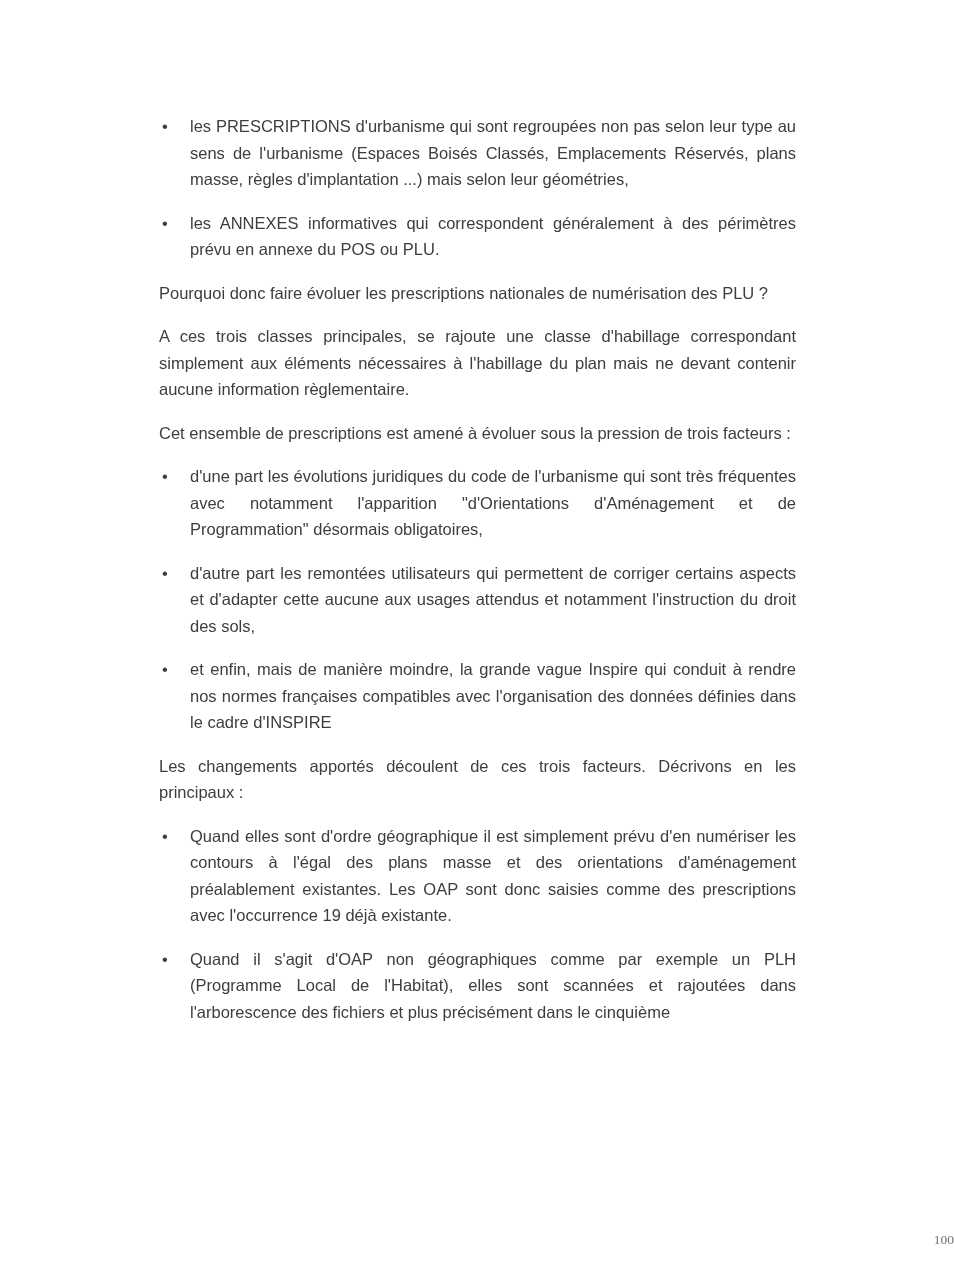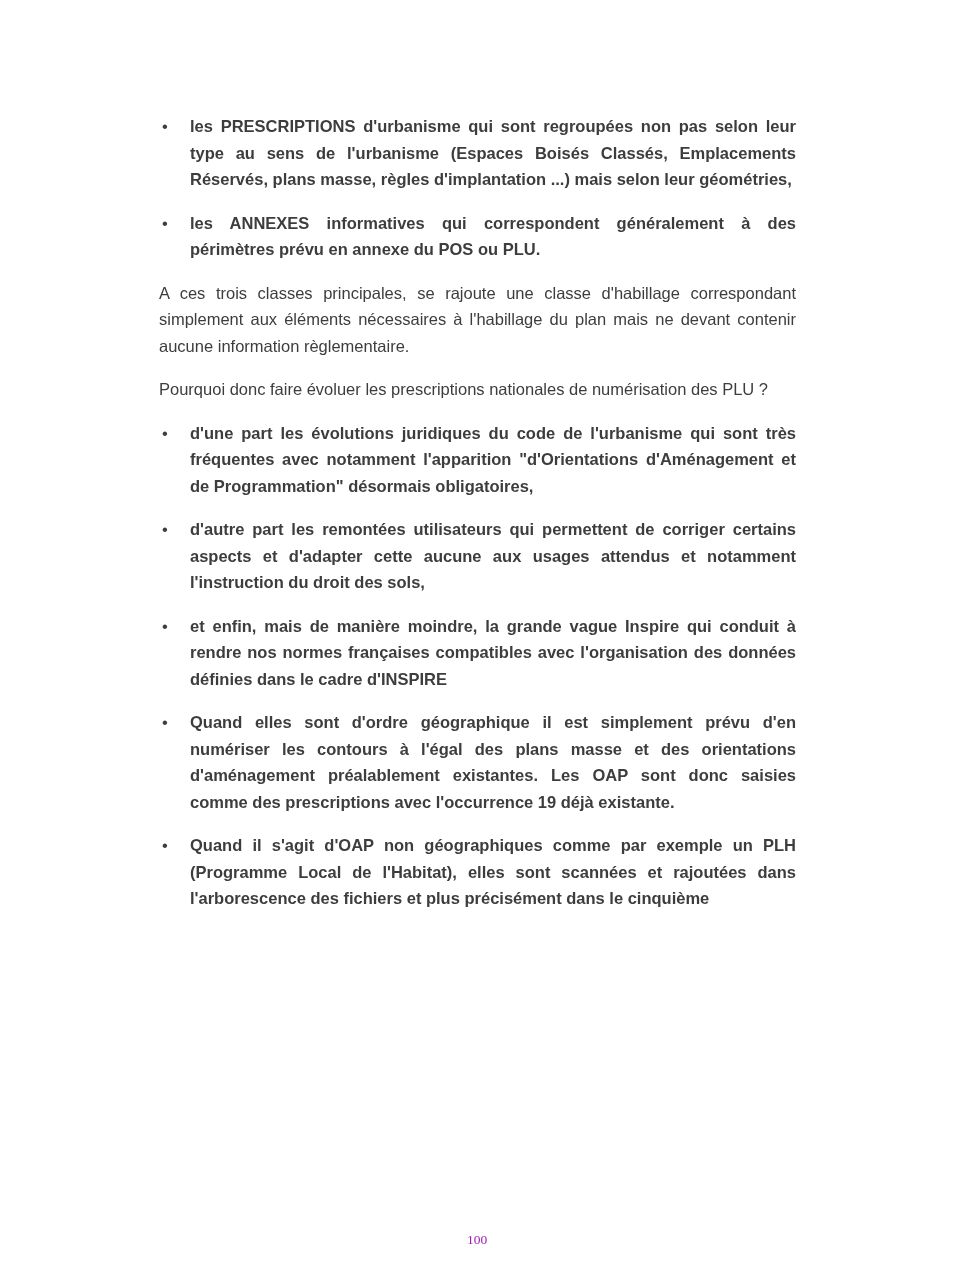--- a/index.html
+++ b/index.html
@@ -39,69 +39,70 @@
   }
   .bullet .marker {
     flex: 0 0 31px;
     padding-left: 3px;
     box-sizing: border-box;
     text-align: left;
   }
   .bullet .text {
     flex: 1 1 auto;
     text-align: justify;
-    font-weight: bold;
   }
   .footer {
     position: absolute;
     left: 0;
     right: 0;
     bottom: 28px;
-    text-align: center;
+    text-align: right;
     font-family: "Liberation Serif", "DejaVu Serif", serif;
     font-size: 13.5px;
-    color: #a21caf;
+    color: #737373;
   }
 </style>
 </head>
 <body>
 
 <div class="page">
   <div class="content">
 
     <div class="block bullet">
       <span class="marker">•</span>
       <span class="text">les PRESCRIPTIONS d'urbanisme qui sont regroupées non pas selon leur type au sens de l'urbanisme (Espaces Boisés Classés, Emplacements Réservés, plans masse, règles d'implantation ...) mais selon leur géométries,</span>
     </div>
 
     <div class="block bullet">
       <span class="marker">•</span>
       <span class="text">les ANNEXES informatives qui correspondent généralement à des périmètres prévu en annexe du POS ou PLU.</span>
     </div>
 
+    <p class="block para">Pourquoi donc faire évoluer les prescriptions nationales de numérisation des PLU ?</p>
+
     <p class="block para">A ces trois classes principales, se rajoute une classe d'habillage correspondant simplement aux éléments nécessaires à l'habillage du plan mais ne devant contenir aucune information règlementaire.</p>
 
-    <p class="block para">Pourquoi donc faire évoluer les prescriptions nationales de numérisation des PLU ?</p>
-
+    <p class="block para">Cet ensemble de prescriptions est amené à évoluer sous la pression de trois facteurs :</p>
 
     <div class="block bullet">
       <span class="marker">•</span>
       <span class="text">d'une part les évolutions juridiques du code de l'urbanisme qui sont très fréquentes avec notamment l'apparition "d'Orientations d'Aménagement et de Programmation" désormais obligatoires,</span>
     </div>
 
     <div class="block bullet">
       <span class="marker">•</span>
       <span class="text">d'autre part les remontées utilisateurs qui permettent de corriger certains aspects et d'adapter cette aucune aux usages attendus et notamment l'instruction du droit des sols,</span>
     </div>
 
     <div class="block bullet">
       <span class="marker">•</span>
       <span class="text">et enfin, mais de manière moindre, la grande vague Inspire qui conduit à rendre nos normes françaises compatibles avec l'organisation des données définies dans le cadre d'INSPIRE</span>
     </div>
 
+    <p class="block para">Les changements apportés découlent de ces trois facteurs. Décrivons en les principaux :</p>
 
 
     <div class="block bullet">
       <span class="marker">•</span>
       <span class="text">Quand elles sont d'ordre géographique il est simplement prévu d'en numériser les contours à l'égal des plans masse et des orientations d'aménagement préalablement existantes. Les OAP sont donc saisies comme des prescriptions avec l'occurrence 19 déjà existante.</span>
     </div>
 
     <div class="block bullet">
       <span class="marker">•</span>
       <span class="text">Quand il s'agit d'OAP non géographiques comme par exemple un PLH (Programme Local de l'Habitat), elles sont scannées et rajoutées dans l'arborescence des fichiers et plus précisément dans le cinquième</span>

